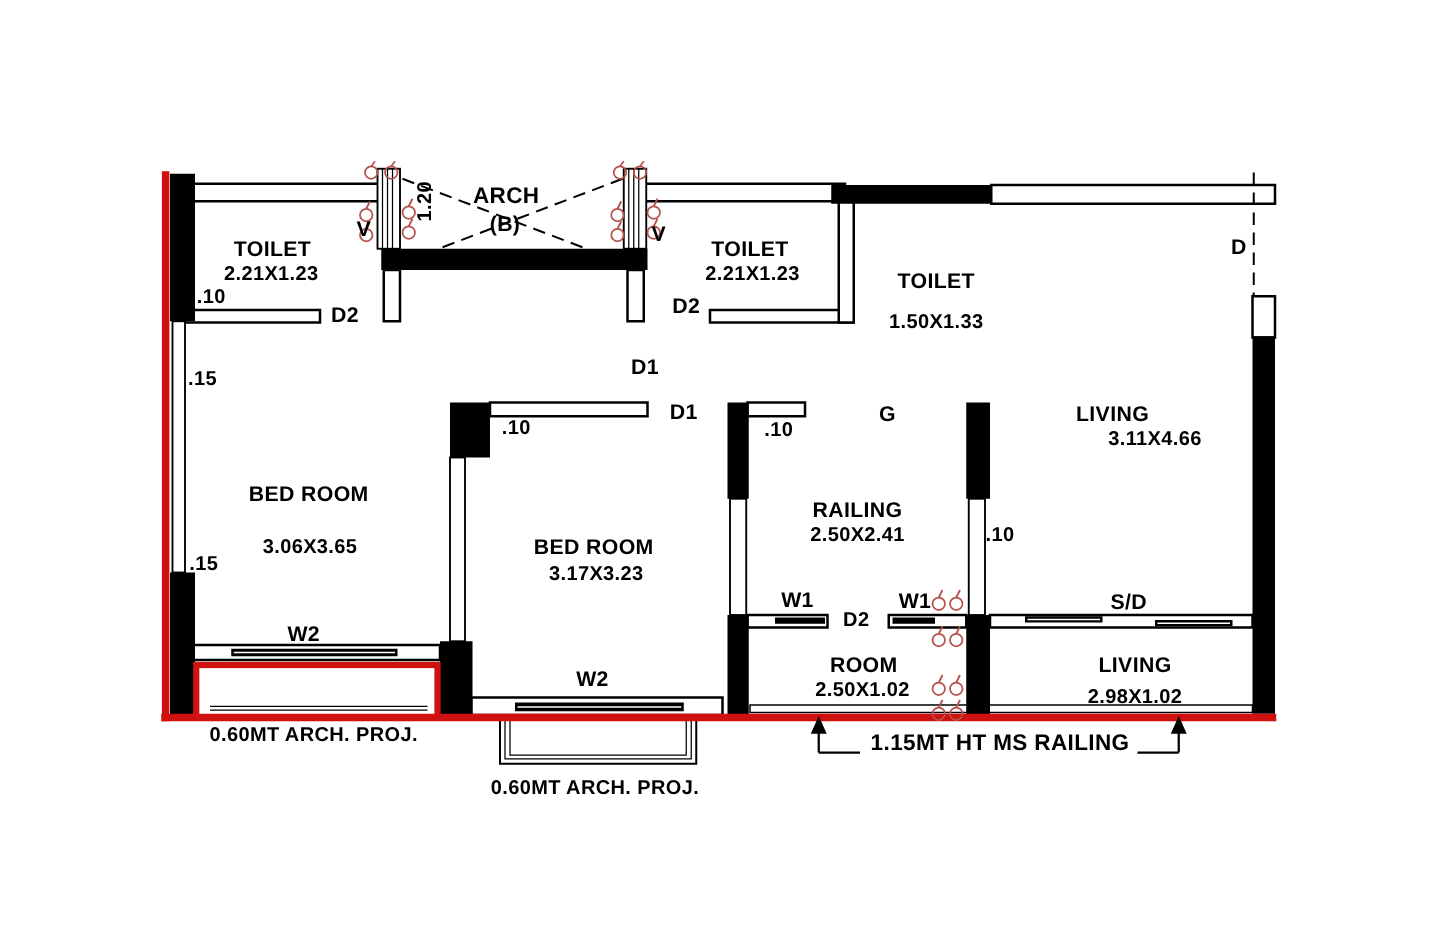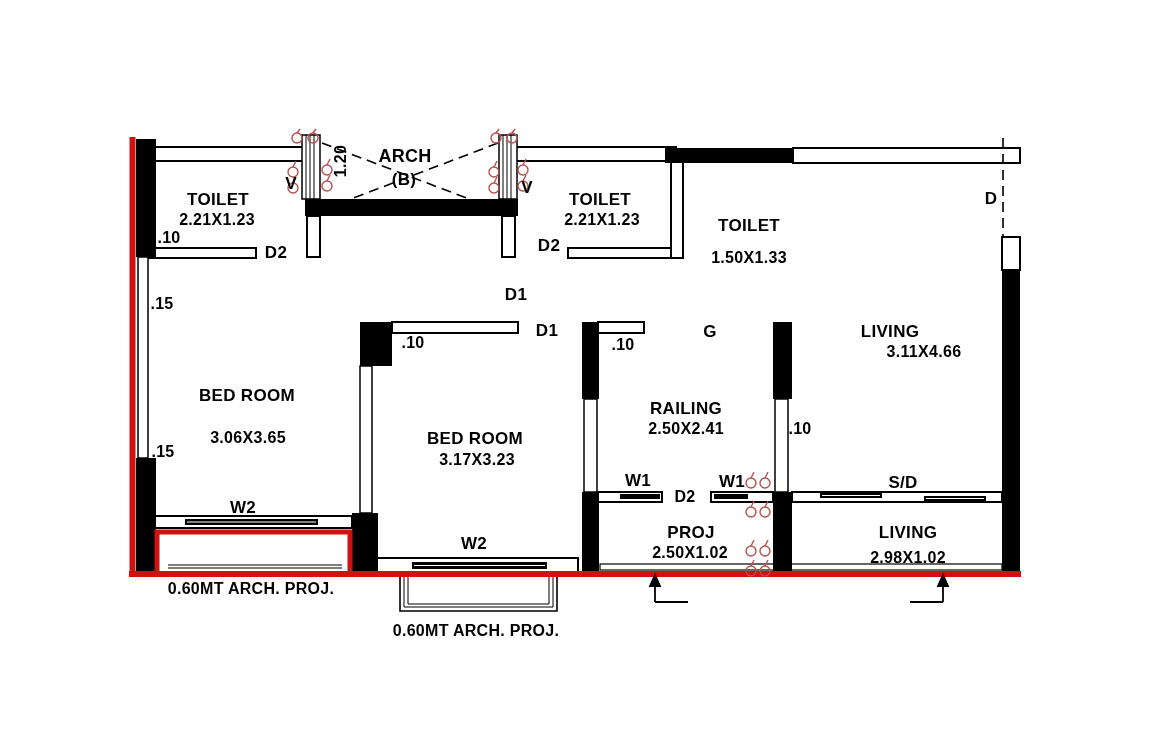--- a/index.html
+++ b/index.html
@@ -185,21 +185,21 @@
   <div class="lbl s17" style="left:749px;top:225px">TOILET</div>
   <div class="lbl s16" style="left:749px;top:258px">1.50X1.33</div>
   <div class="lbl s17" style="left:890px;top:331px">LIVING</div>
   <div class="lbl s16" style="left:924px;top:352px">3.11X4.66</div>
   <div class="lbl s17" style="left:247px;top:395px">BED ROOM</div>
   <div class="lbl s16" style="left:248px;top:438px">3.06X3.65</div>
   <div class="lbl s17" style="left:475px;top:438px">BED ROOM</div>
   <div class="lbl s16" style="left:477px;top:460px">3.17X3.23</div>
   <div class="lbl s17" style="left:686px;top:408px">RAILING</div>
   <div class="lbl s16" style="left:686px;top:429px">2.50X2.41</div>
-  <div class="lbl s17" style="left:691px;top:532px">PROJ</div>
+  <div class="lbl s17" style="left:691px;top:532px">ROOM</div>
   <div class="lbl s16" style="left:690px;top:553px">2.50X1.02</div>
   <div class="lbl s17" style="left:908px;top:532px">LIVING</div>
   <div class="lbl s16" style="left:908px;top:558px">2.98X1.02</div>
 
   <div class="lbl s17" style="left:291px;top:183px">V</div>
   <div class="lbl s17" style="left:527px;top:187px">V</div>
   <div class="lbl s17" style="left:276px;top:252px">D2</div>
   <div class="lbl s17" style="left:549px;top:245px">D2</div>
   <div class="lbl s16" style="left:685px;top:497px">D2</div>
   <div class="lbl s17" style="left:516px;top:294px">D1</div>
@@ -215,14 +215,15 @@
   <div class="lbl s16" style="left:169px;top:238px">.10</div>
   <div class="lbl s16" style="left:162px;top:304px">.15</div>
   <div class="lbl s16" style="left:163px;top:452px">.15</div>
   <div class="lbl s16" style="left:413px;top:343px">.10</div>
   <div class="lbl s16" style="left:623px;top:345px">.10</div>
   <div class="lbl s16" style="left:800px;top:429px">.10</div>
   <div class="lbl s16 rot" style="left:341px;top:161px">1.20</div>
 
   <div class="lbl s16" style="left:251px;top:589px">0.60MT ARCH. PROJ.</div>
   <div class="lbl s16" style="left:476px;top:631px">0.60MT ARCH. PROJ.</div>
+  <div class="lbl s18" style="left:800px;top:594px">1.15MT HT MS RAILING</div>
 
 </div>
 
 </body></html>

